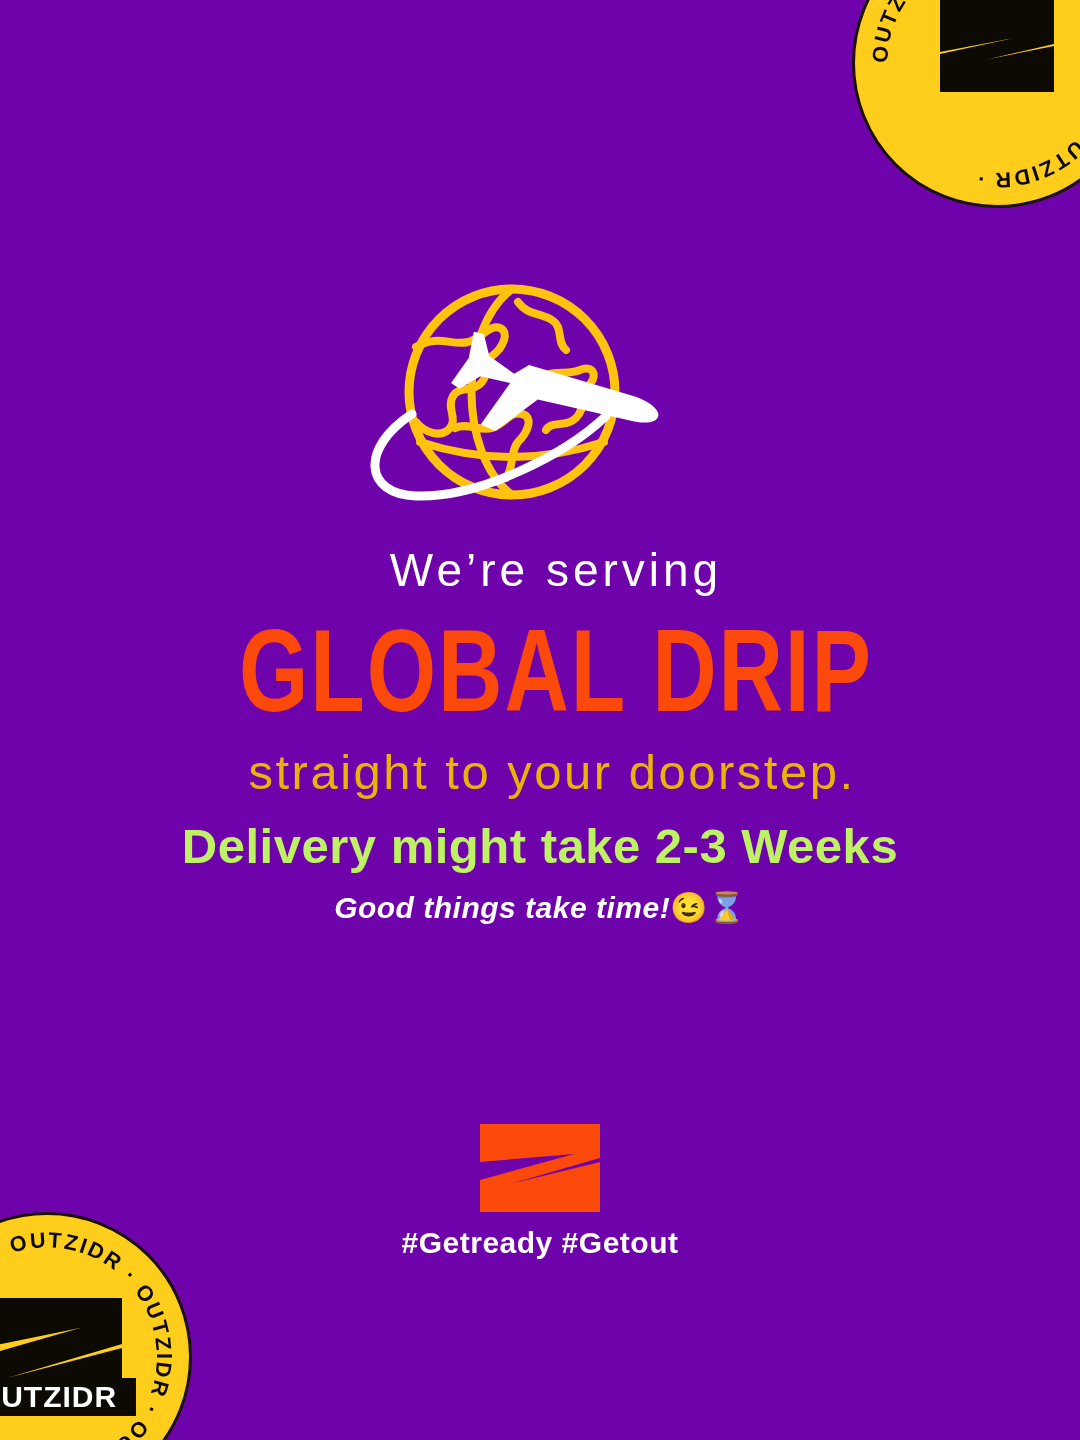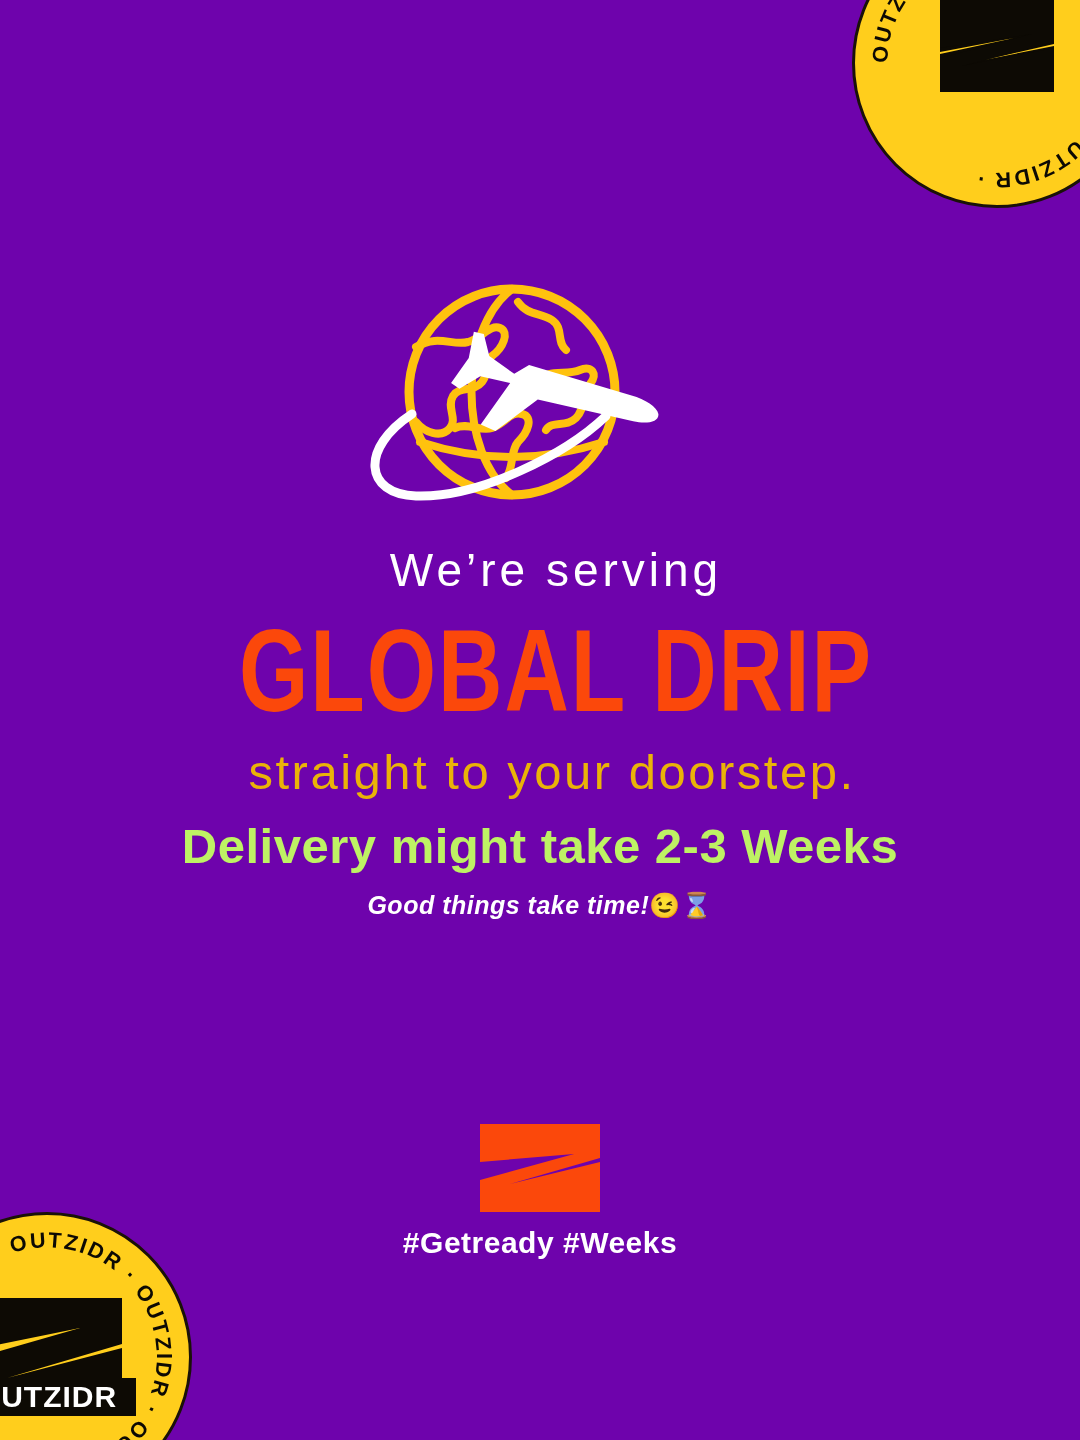--- a/index.html
+++ b/index.html
@@ -116,21 +116,21 @@
   #delivery-line {
     color: #bef264;
     font-size: 49px;
     font-weight: 700;
     letter-spacing: 0.5px;
     margin: 0;
     line-height: 1.15;
   }
   #delivery-note {
     color: #ffffff;
-    font-size: 25px;
+    font-size: 30px;
     font-weight: 700;
     font-style: italic;
     letter-spacing: 0.5px;
     margin: 16px 0 0 0;
     line-height: 1.2;
   }
   .emoji {
     font-style: normal;
     font-weight: 400;
   }
@@ -227,16 +227,16 @@
     <p id="delivery-line">Delivery might take 2-3 Weeks</p>
     <p id="delivery-note">
       <span>Good things take time!</span><span class="emoji">😉</span><span class="emoji">⌛</span>
     </p>
   </div>
 
   <div id="footer">
     <svg id="brand-mark" width="124" height="92" viewBox="0 0 124 92">
       <polygon points="2,2 122,2 122,36 32,62 122,40 122,90 2,90 2,58 96,32 2,40" fill="#FB480B"></polygon>
     </svg>
-    <p id="hashtags">#Getready #Weeks</p>
+    <p id="hashtags">#Getready #Getout</p>
   </div>
 
 </div>
 
 </body></html>

